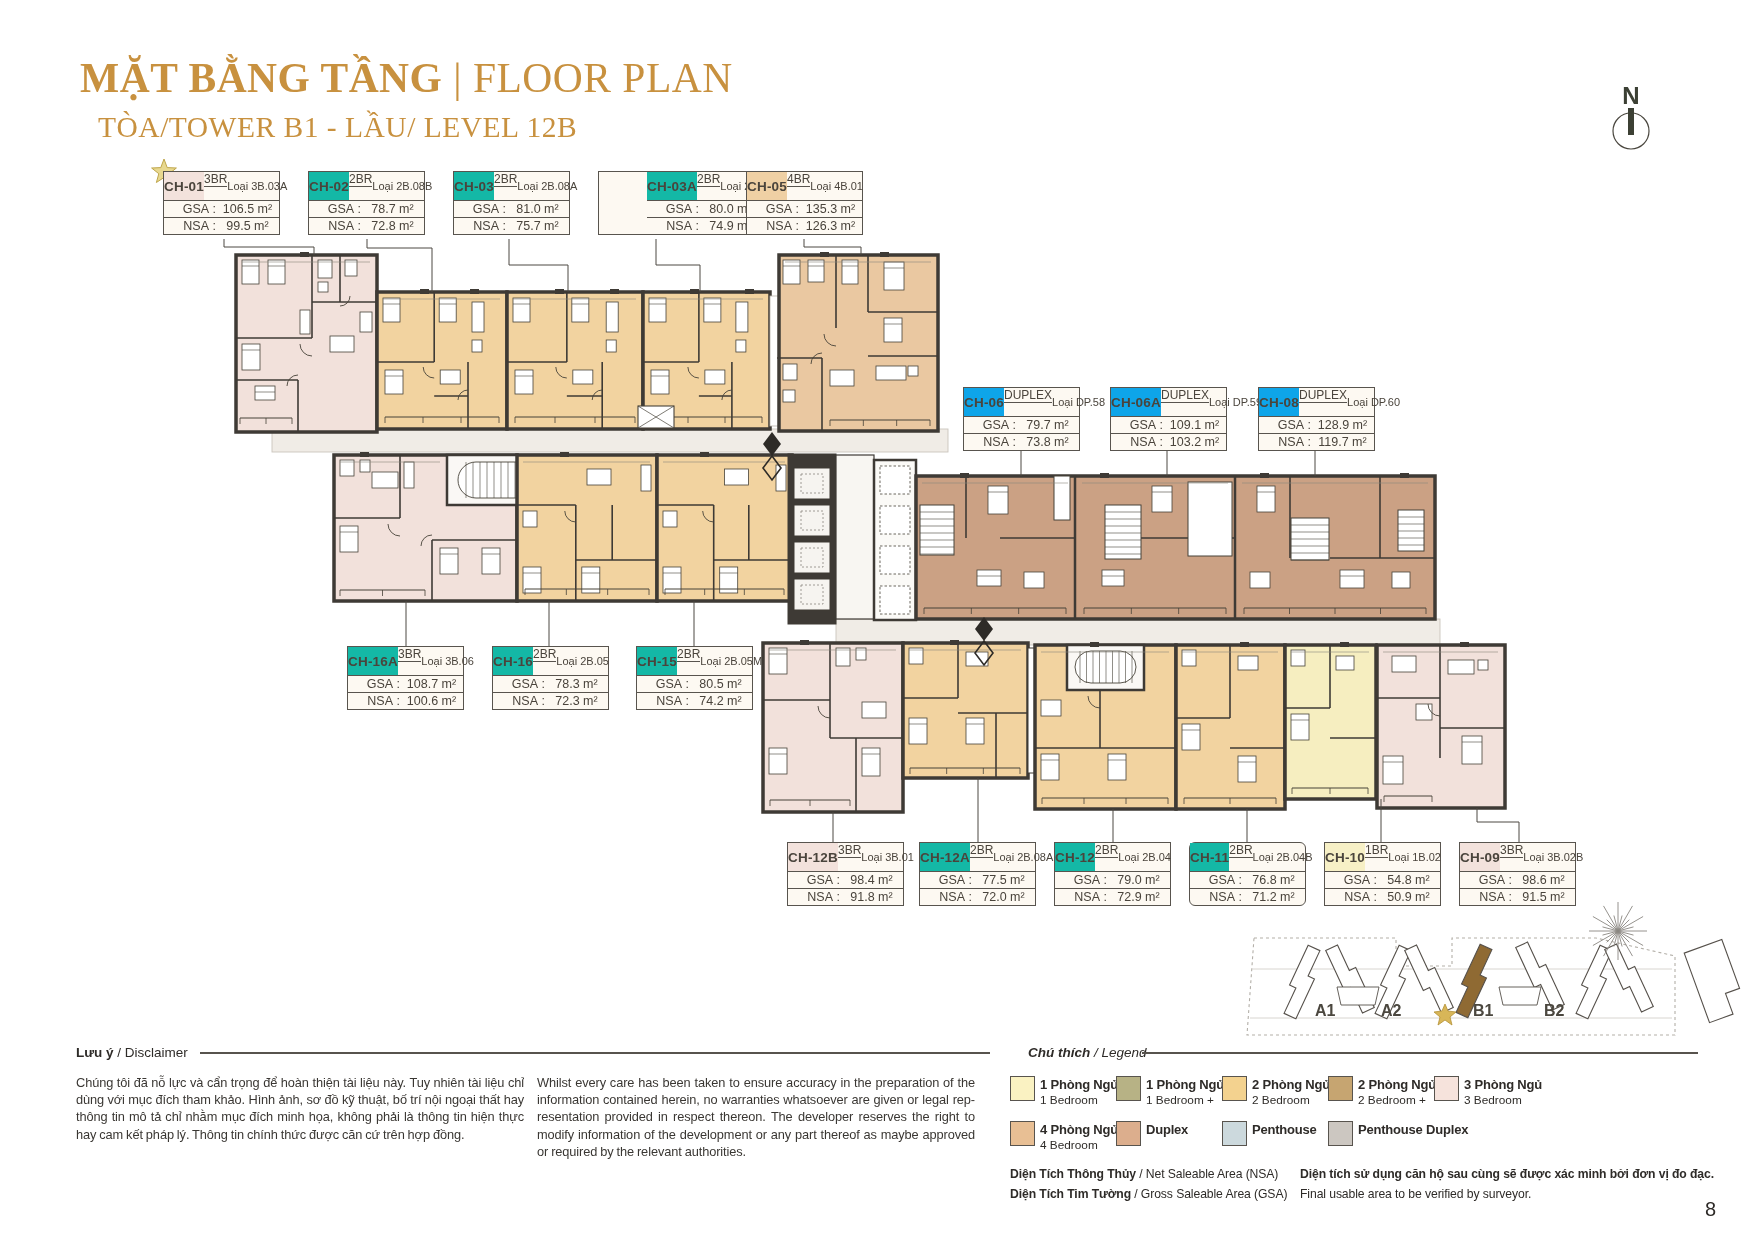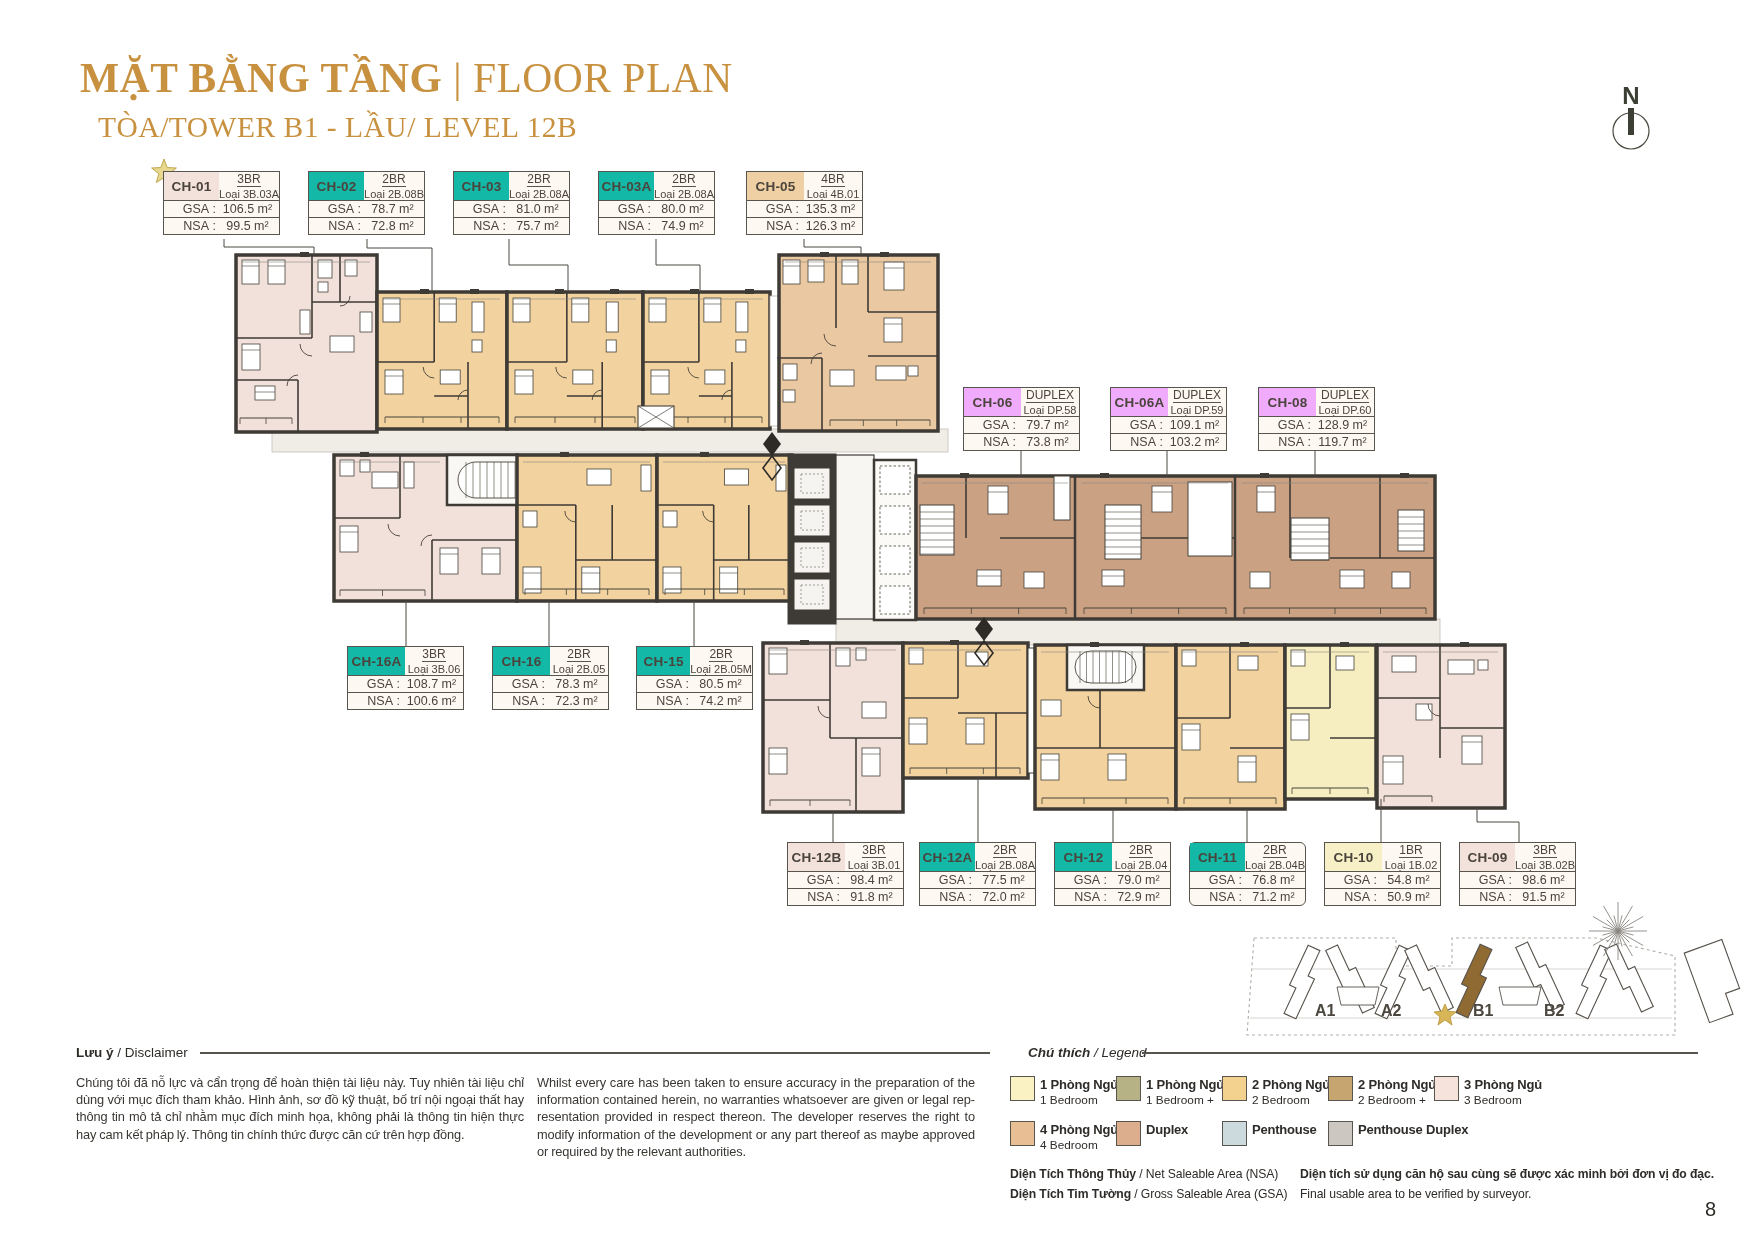--- a/index.html
+++ b/index.html
@@ -1,31 +1,31 @@
 <!DOCTYPE html>
 <html><head>
 <meta charset="utf-8">
 <style>
   html,body{margin:0;padding:0;}
   body{width:1754px;height:1241px;background:#ffffff;font-family:"Liberation Sans",sans-serif;position:relative;overflow:hidden;}
   .abs{position:absolute;}
   .ub{position:absolute;width:115px;border:1px solid #58544e;background:#fdf9f2;color:#4a443c;font-size:12.5px;}
   .ub .hd{display:flex;height:28px;border-bottom:1px solid #58544e;}
   .ub .hn{width:57px;display:flex;align-items:center;justify-content:center;font-weight:bold;font-size:13.5px;letter-spacing:.2px;white-space:nowrap;}
-  .ub .ht{flex:1;display:flex;flex-direction:column;align-items:center;}
+  .ub .ht{flex:1;display:flex;flex-direction:row;}
   .ub .ht .t1{height:14px;border-bottom:1px solid #58544e;display:flex;align-items:center;justify-content:center;font-size:12px;white-space:nowrap;}
   .ub .ht .t2{flex:1;display:flex;align-items:center;justify-content:center;font-size:11px;white-space:nowrap;}
   .ub .rw{height:16px;display:flex;align-items:center;font-size:12.5px;white-space:nowrap;}
   .ub .rw.g{border-bottom:1px solid #58544e;}
   .ub .rl{width:52px;text-align:right;}
   .ub .rv{flex:1;text-align:center;}
   .pinkh{background:#f3e2dc;}
   .tanh{background:#14b8a6;}
   .tan4h{background:#efd0a4;}
-  .duph{background:#f0abfc;}
+  .duph{background:#0ea5e9;}
   .yelh{background:#f7f0c6;}
   .title1{position:absolute;left:80px;top:54px;font-family:"Liberation Serif",serif;font-size:41.5px;color:#c8913f;letter-spacing:0.5px;}
   .title2{position:absolute;left:98px;top:111px;font-family:"Liberation Serif",serif;font-size:29.5px;color:#c8913f;letter-spacing:0.5px;}
   .dishead{position:absolute;font-size:13.5px;color:#2e2b28;}
   .para{position:absolute;font-size:12.8px;line-height:17.2px;color:#3a3733;text-align:justify;letter-spacing:-0.1px;word-spacing:-0.5px;}
   .lgitem{position:absolute;font-size:12px;color:#2e2b28;}
   .lgsw{position:absolute;width:23px;height:23px;border:1px solid #58544e;}
   .lgt1{position:absolute;left:30px;top:1px;font-weight:bold;white-space:nowrap;font-size:13px;letter-spacing:-0.2px;}
   .lgt2{position:absolute;left:30px;top:17px;white-space:nowrap;font-size:11.8px;}
   .note{position:absolute;font-size:12.2px;color:#2e2b28;line-height:19.5px;white-space:nowrap;letter-spacing:-0.1px;}
@@ -756,21 +756,21 @@
   <div class="rw g">
       <div class="rl">GSA&nbsp;:</div>
       <div class="rv">81.0 m²</div>
     </div>
   <div class="rw">
       <div class="rl">NSA&nbsp;:</div>
       <div class="rv">75.7 m²</div>
     </div>
 </div>
 
-<div class="ub" style="left:598px;top:171px;">
+<div class="ub" style="left:598px;top:171px;padding-left:48px;">
   <div class="hd">
       <div class="hn tanh">CH-03A</div>
       <div class="ht">
         <div class="t1">2BR</div>
         <div class="t2">Loại 2B.08A</div>
       </div>
     </div>
   <div class="rw g">
       <div class="rl">GSA&nbsp;:</div>
       <div class="rv">80.0 m²</div>

